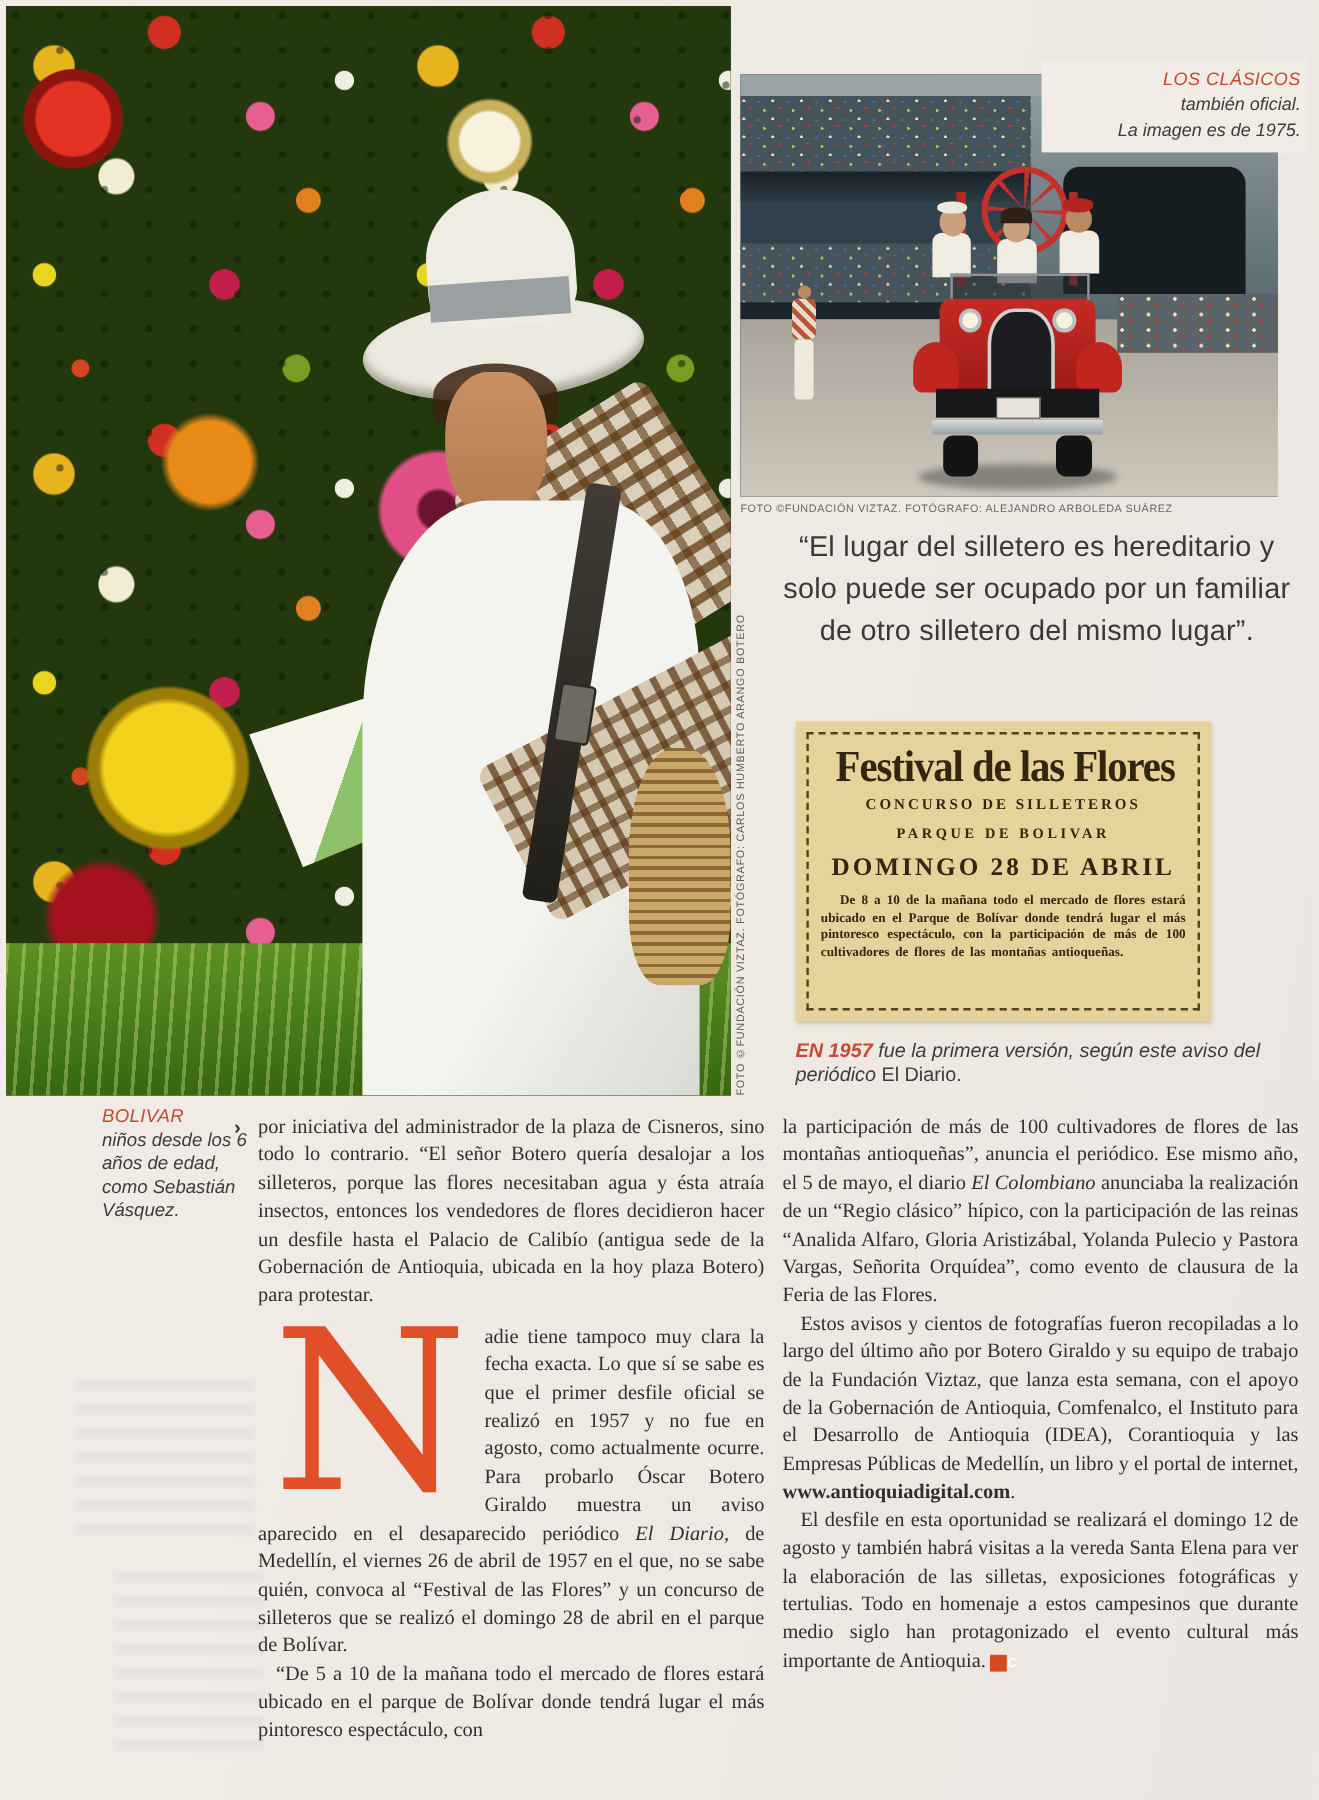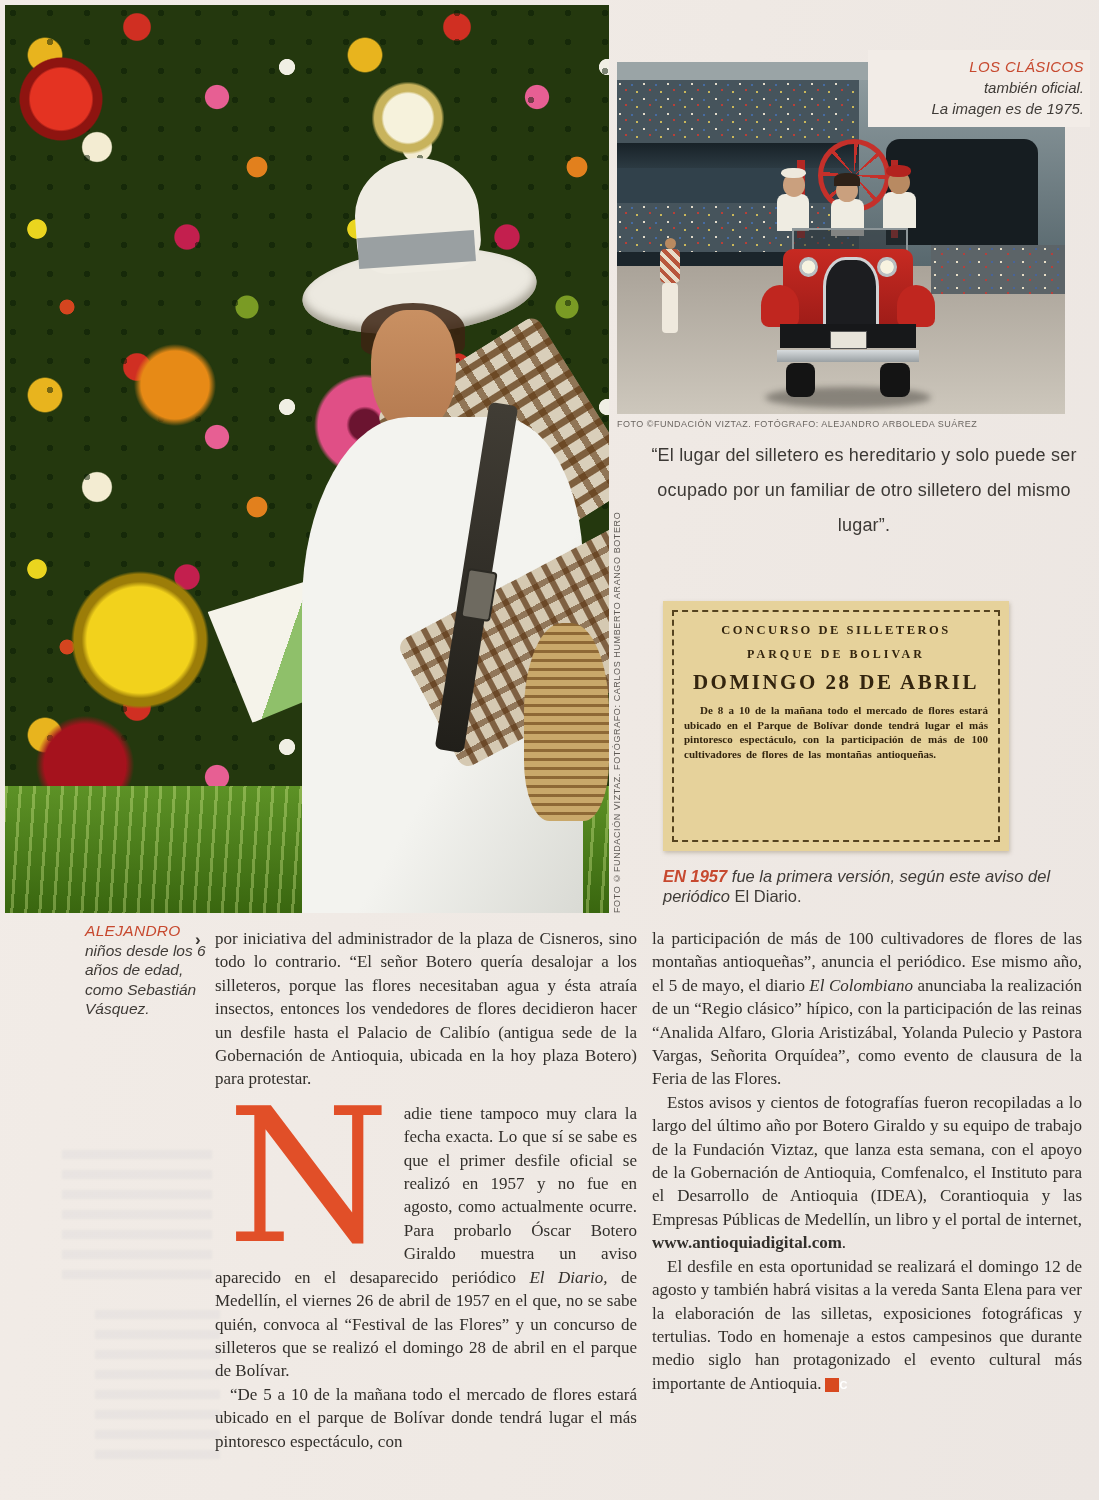--- a/index.html
+++ b/index.html
@@ -121,21 +121,21 @@
   
   .car-caption{position:absolute;left:868px;top:50px;width:208px;padding:6px 6px 8px 8px;
      background:#f2ece7;text-align:right;font-style:italic;font-size:15px;line-height:21px;color:#3f3b37;}
   .cap-lead{color:#c7492f;display:block;letter-spacing:.4px;}
   .cap-line{display:block;}
 
   .credit-line{position:absolute;left:617px;top:419px;width:470px;font-size:9px;letter-spacing:.5px;color:#6a6560;}
 
   
   .pull-quote{position:absolute;left:642px;top:438px;width:444px;text-align:center;
-     font-size:18px;line-height:35px;color:#3c3935;letter-spacing:.2px;}
+     font-size:24px;line-height:35px;color:#3c3935;letter-spacing:.2px;}
 
   
   .clipping{position:absolute;left:663px;top:601px;width:346px;height:250px;box-sizing:border-box;
      background:#e6d29b;padding:9px;box-shadow:1px 2px 4px rgba(80,60,20,.25);
      font-family:"Liberation Serif",serif;color:#33250f;}
   .clip-inner{box-sizing:border-box;width:100%;height:100%;border:2px dashed #55431f;padding:8px 10px 4px 10px;text-align:center;}
   .clip-title{font-weight:bold;font-size:37px;line-height:40px;letter-spacing:-1px;display:inline-block;transform:scaleX(.92);white-space:nowrap;}
   .clip-sub1{font-size:12.5px;font-weight:bold;letter-spacing:2.5px;margin-top:3px;}
   .clip-sub2{font-size:12px;font-weight:bold;letter-spacing:3px;margin-top:9px;}
   .clip-sub3{font-size:21px;font-weight:bold;letter-spacing:2.5px;margin-top:8px;}
@@ -258,33 +258,34 @@
     <span class="cap-line">también oficial.</span>
     <span class="cap-line">La imagen es de 1975.</span>
   </div>
 
   <div class="credit-line">FOTO ©FUNDACIÓN VIZTAZ. FOTÓGRAFO: ALEJANDRO ARBOLEDA SUÁREZ</div>
 
   <div class="pull-quote">“El lugar del silletero es hereditario y solo puede ser ocupado por un familiar de otro silletero del mismo lugar”.</div>
 
   <div class="clipping">
     <div class="clip-inner">
+      <div><span class="clip-title">Festival de las Flores</span></div>
       <div class="clip-sub1">CONCURSO DE SILLETEROS</div>
       <div class="clip-sub2">PARQUE DE BOLIVAR</div>
       <div class="clip-sub3">DOMINGO 28 DE ABRIL</div>
       <div class="clip-body">De 8 a 10 de la mañana todo el mercado de flores estará ubicado en el Parque de Bolívar donde tendrá lugar el más pintoresco espectáculo, con la participación de más de 100 cultivadores de flores de las montañas antioqueñas.</div>
     </div>
   </div>
 
   <div class="clip-caption">
     <span class="lead">EN 1957</span><span> fue la primera versión, según este aviso del periódico </span><span class="roman">El Diario.</span>
   </div>
 
   <div class="left-caption">
-    <span class="lead">ALEJANDRO</span>
+    <span class="lead">BOLIVAR</span>
     <span>niños desde los 6 años de edad, como Sebastián Vásquez.</span>
   </div>
 
   <div class="col col1">
     <span class="marker">›</span>
     <p>por iniciativa del administrador de la plaza de Cisneros, sino todo lo contrario. “El señor Botero quería desalojar a los silleteros, porque las flores necesitaban agua y ésta atraía insectos, entonces los vendedores de flores decidieron hacer un desfile hasta el Palacio de Calibío (antigua sede de la Gobernación de Antioquia, ubicada en la hoy plaza Botero) para protestar.</p>
     <p class="p-gap"><span class="dropcap">N</span><span>adie tiene tampoco muy clara la fecha exacta. Lo que sí se sabe es que el primer desfile oficial se realizó en 1957 y no fue en agosto, como actualmente ocurre. Para probarlo Óscar Botero Giraldo muestra un aviso aparecido en el desaparecido periódico </span><em>El Diario,</em><span> de Medellín, el viernes 26 de abril de 1957 en el que, no se sabe quién, convoca al “Festival de las Flores” y un concurso de silleteros que se realizó el domingo 28 de abril en el parque de Bolívar.</span></p>
     <p class="indent">“De 5 a 10 de la mañana todo el mercado de flores estará ubicado en el parque de Bolívar donde tendrá lugar el más pintoresco espectáculo, con</p>
   </div>
 

